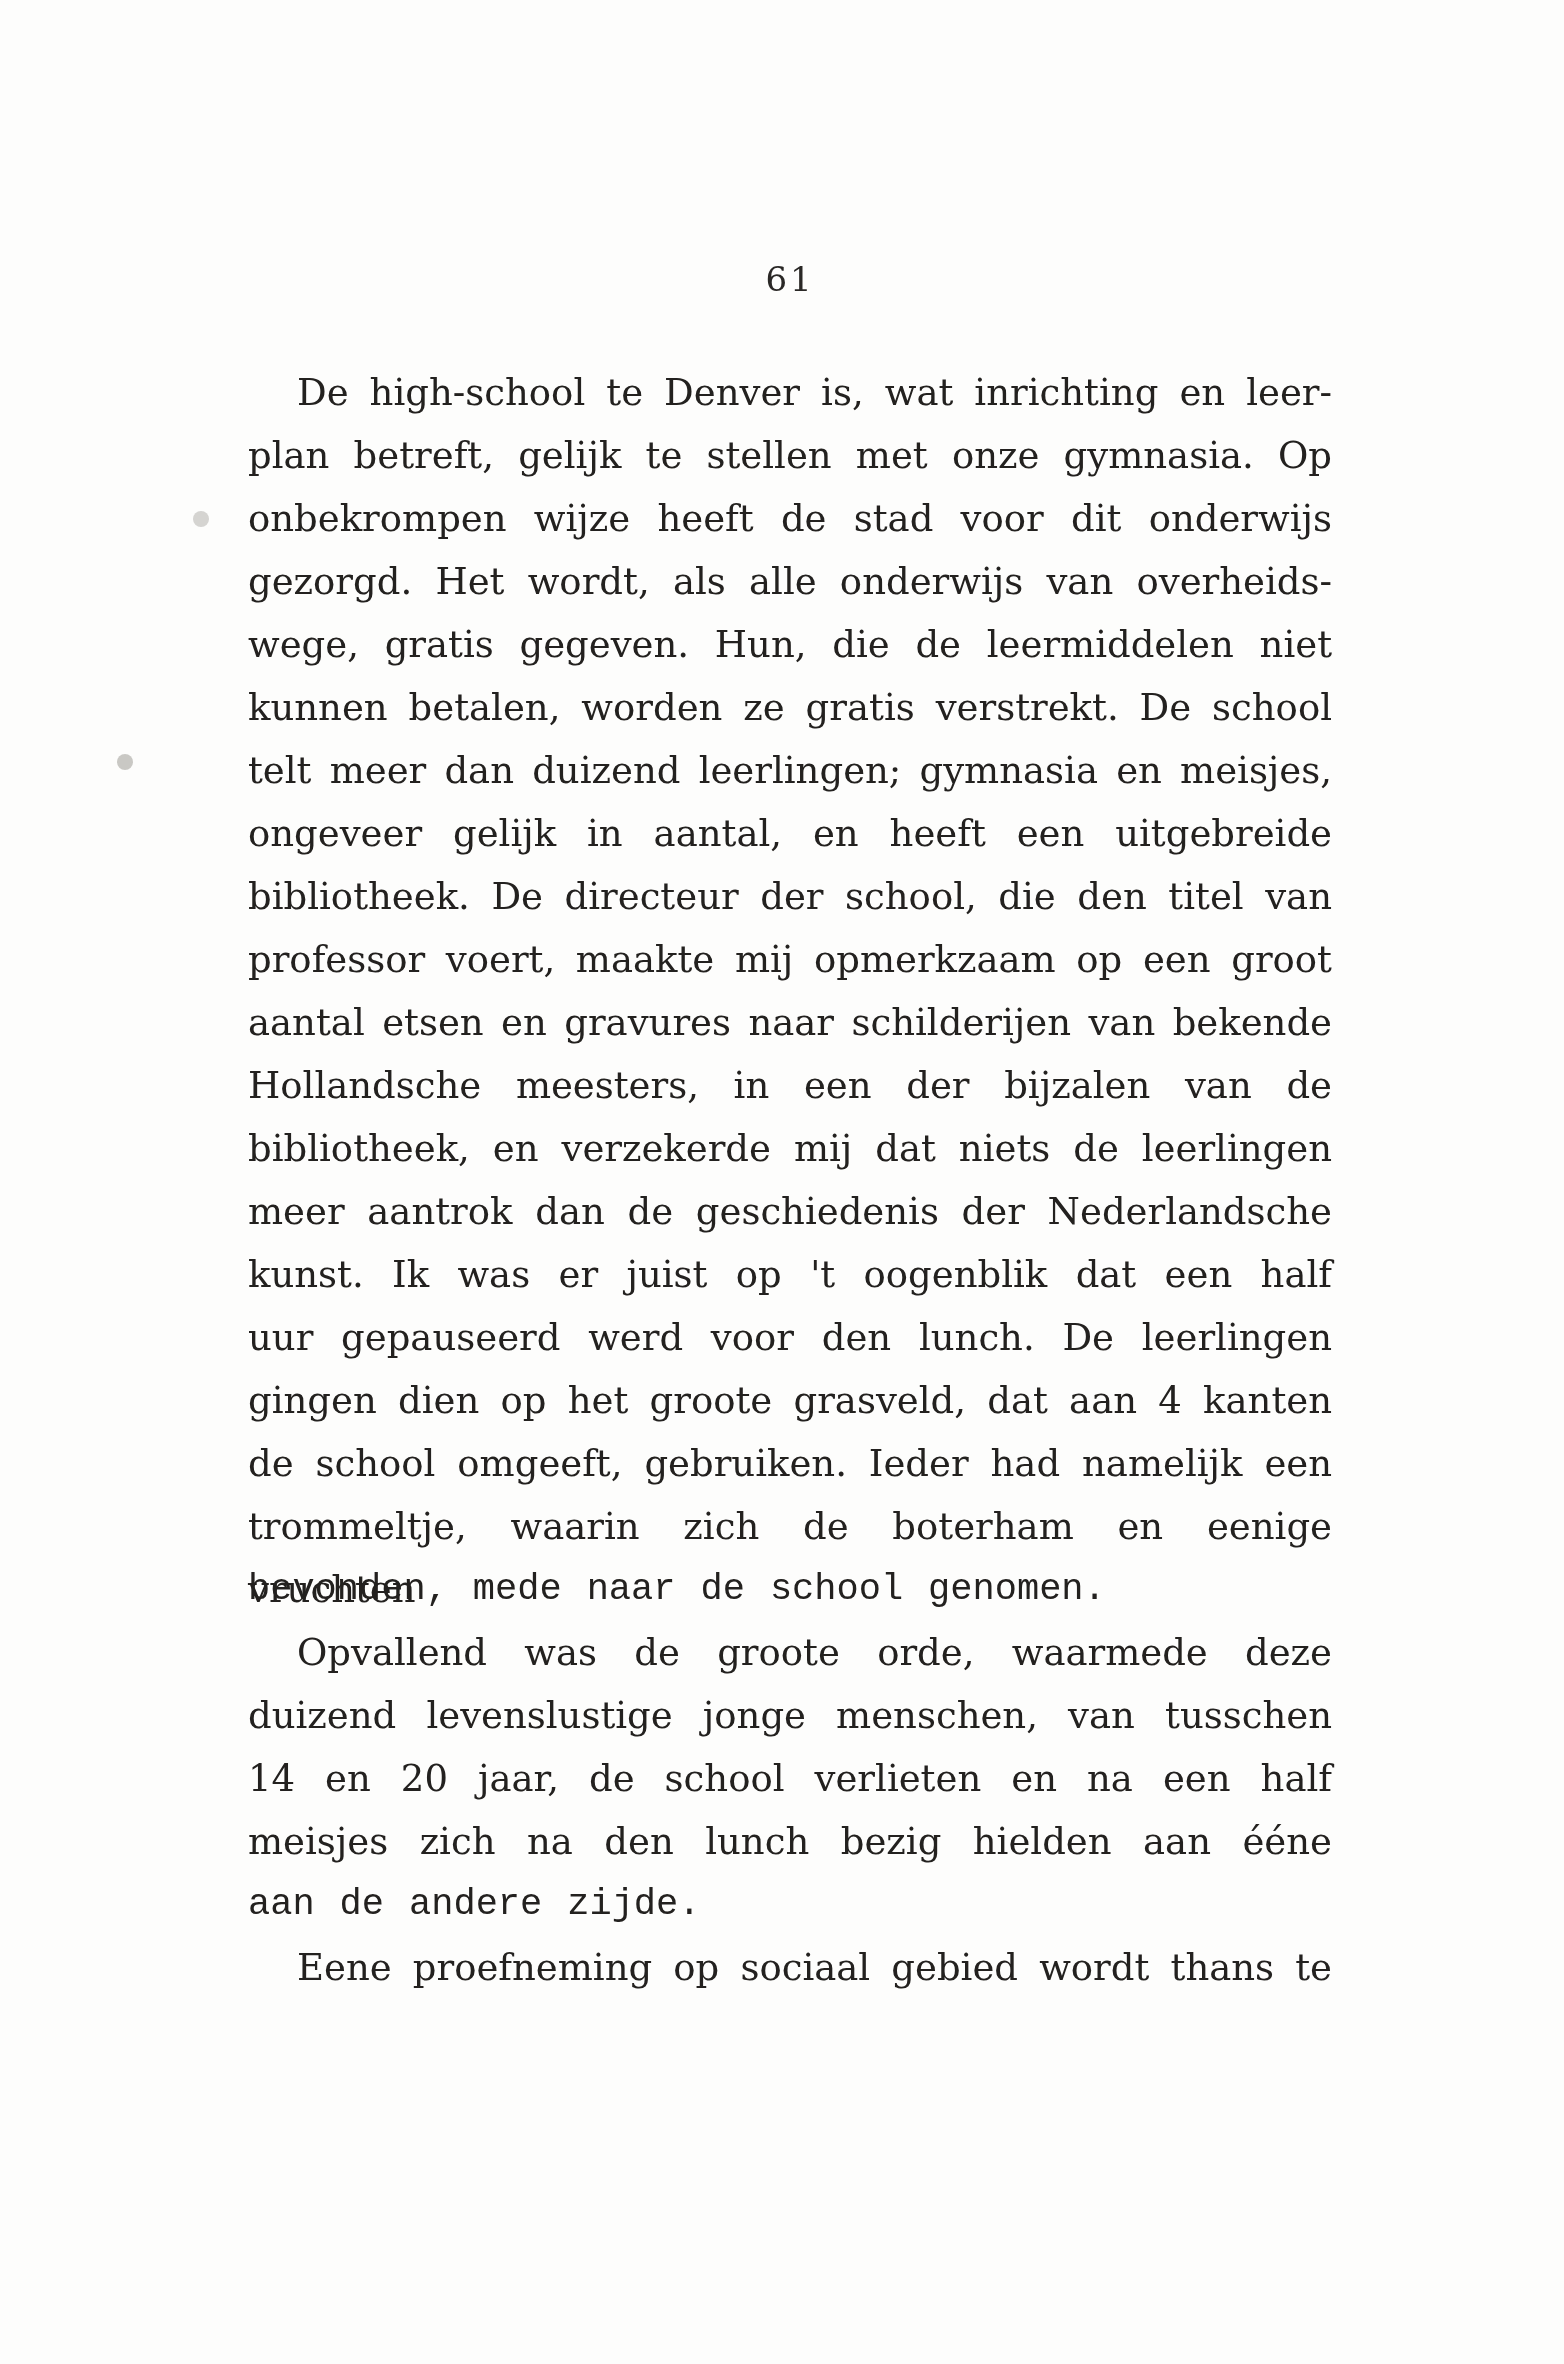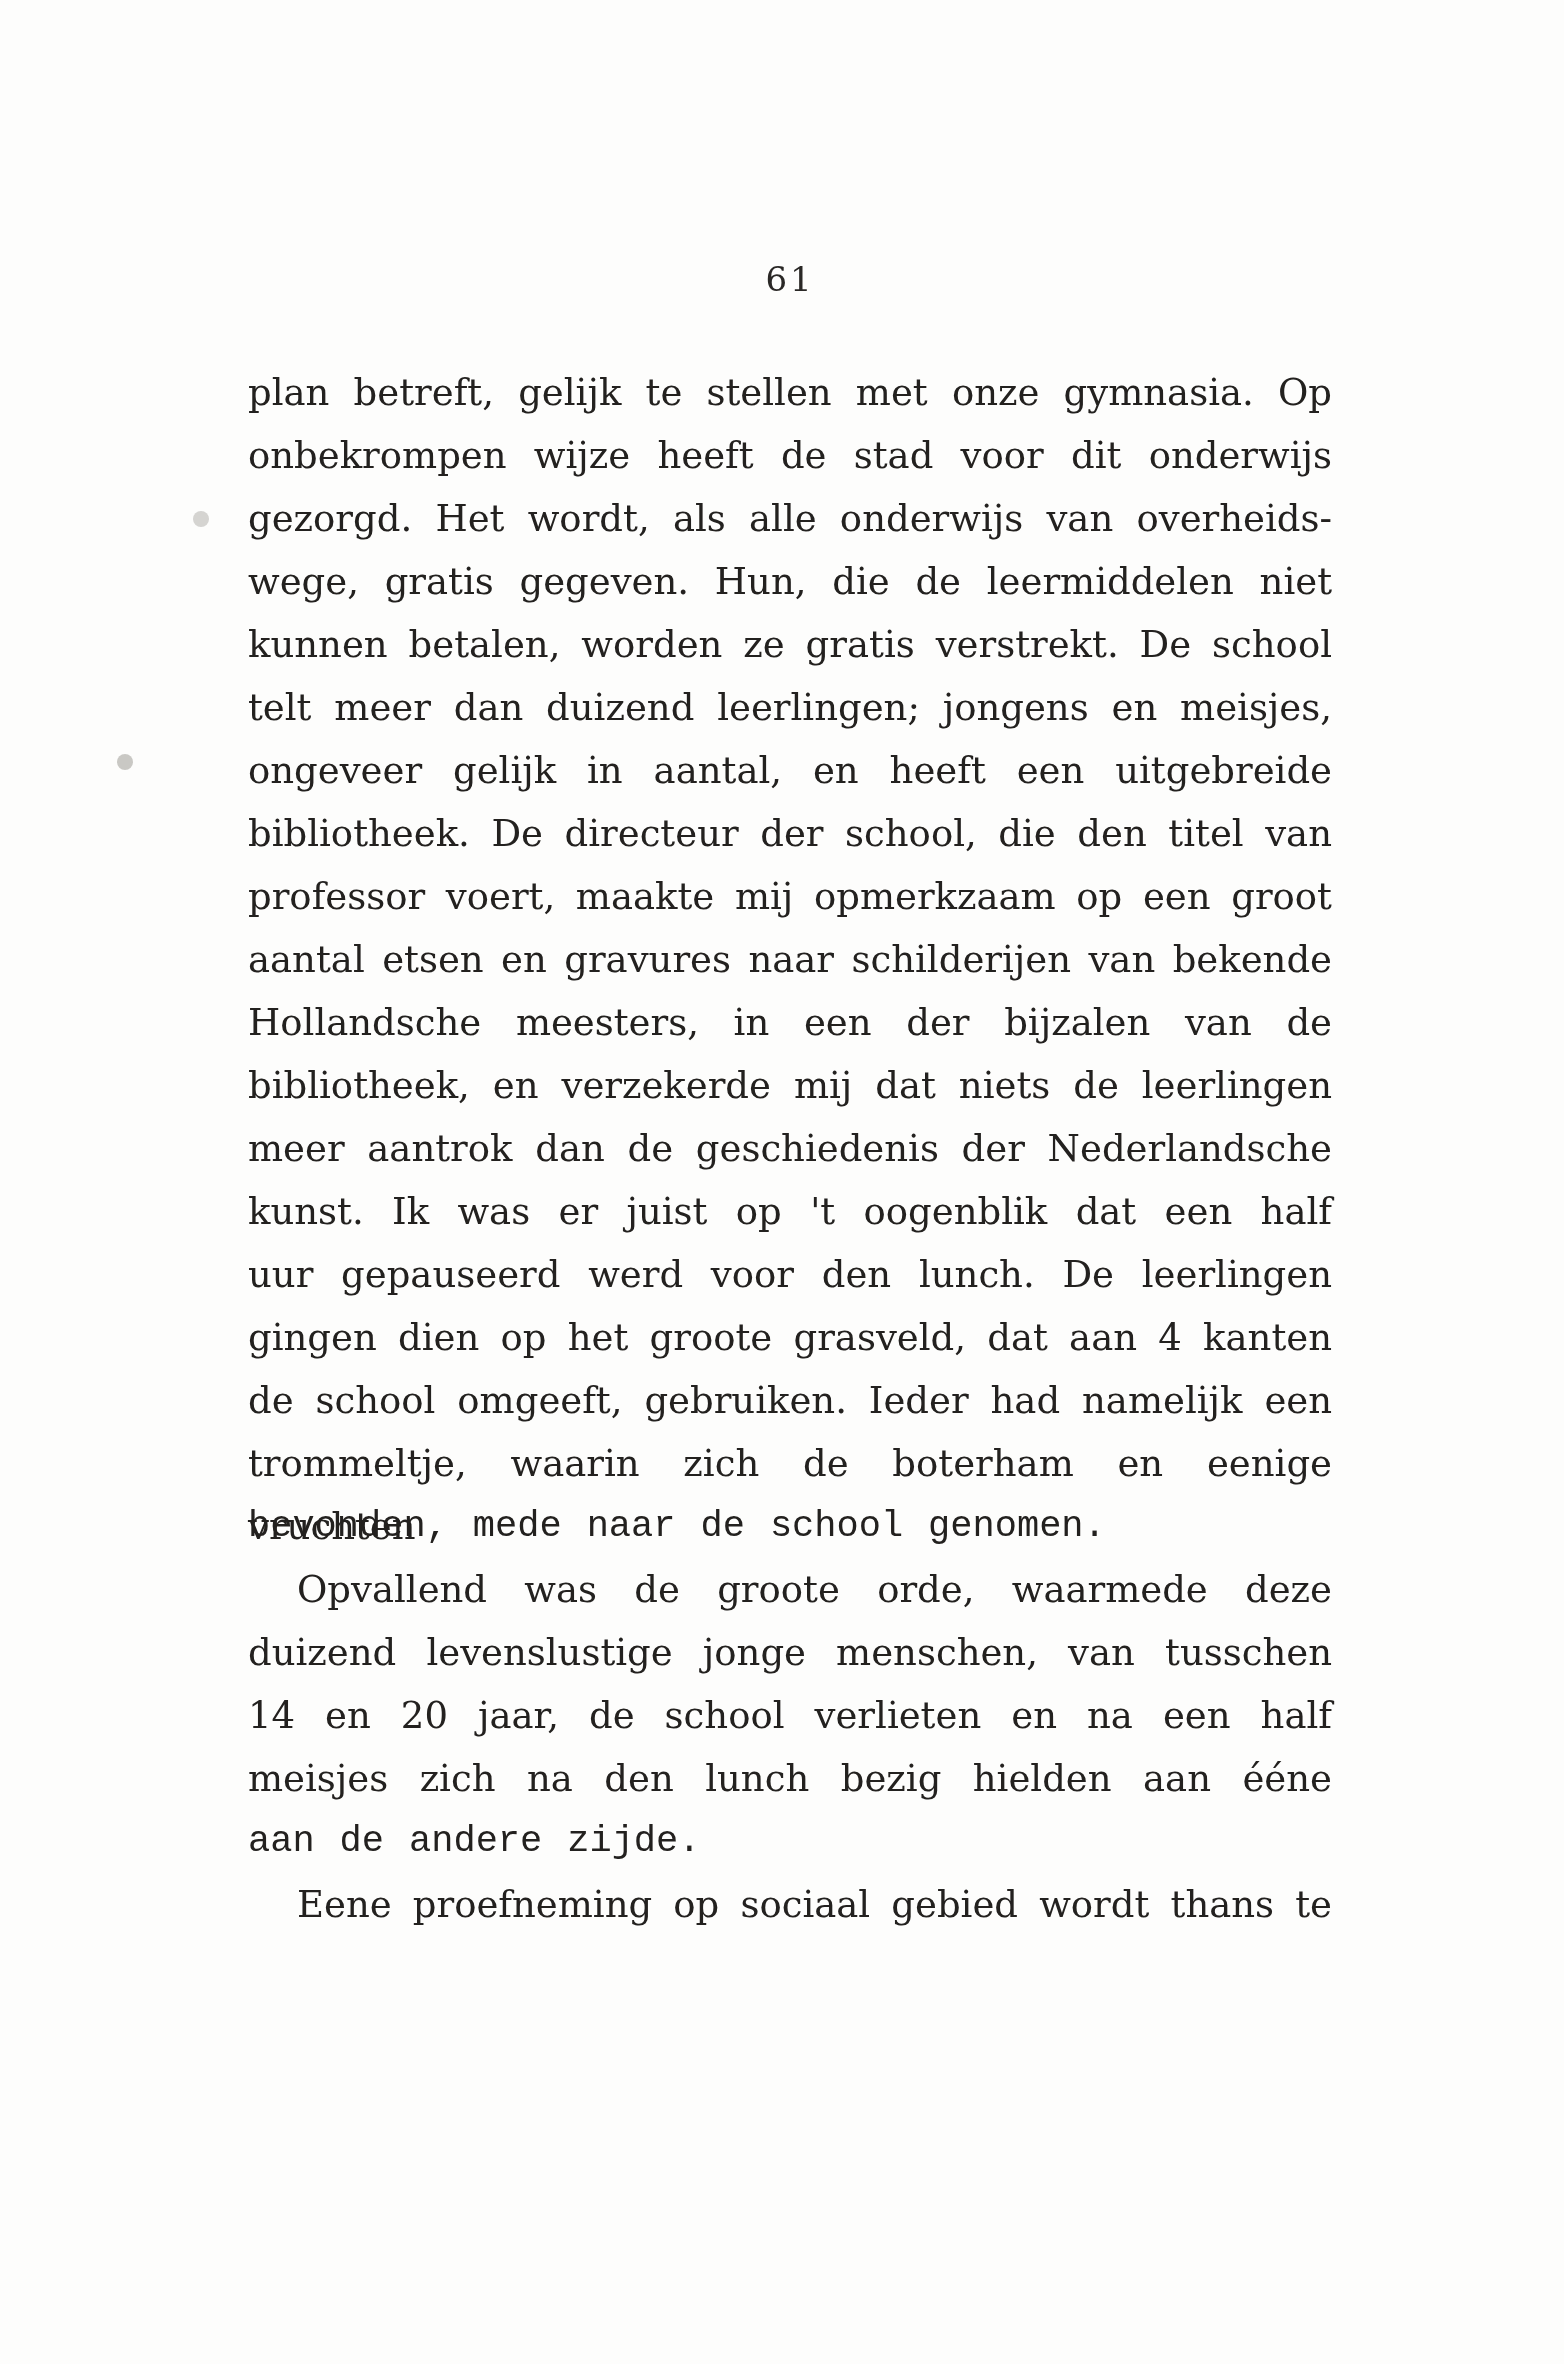--- a/index.html
+++ b/index.html
@@ -59,26 +59,27 @@
   .artifact.dot1 { width: 5.6px; height: 5.6px; left: 185px; top: 503px; opacity: 0.35; }
   .artifact.dot2 { width: 4.7px; height: 7.5px; left: 109px; top: 746px; opacity: 0.45; }
 </style>
 </head>
 <body>
 
 <div class="page">
   <div class="page-number">61</div>
 
   <div class="text-block" id="text-block">
+      <div class="line indent">De high-school te Denver is, wat inrichting en leer-</div>
       <div class="line">plan betreft, gelijk te stellen met onze gymnasia. Op</div>
       <div class="line">onbekrompen wijze heeft de stad voor dit onderwijs</div>
       <div class="line">gezorgd. Het wordt, als alle onderwijs van overheids-</div>
       <div class="line">wege, gratis gegeven. Hun, die de leermiddelen niet</div>
       <div class="line">kunnen betalen, worden ze gratis verstrekt. De school</div>
-      <div class="line">telt meer dan duizend leerlingen; jongens en meisjes,</div>
+      <div class="line">telt meer dan duizend leerlingen; gymnasia en meisjes,</div>
       <div class="line">ongeveer gelijk in aantal, en heeft een uitgebreide</div>
       <div class="line">bibliotheek. De directeur der school, die den titel van</div>
       <div class="line">professor voert, maakte mij opmerkzaam op een groot</div>
       <div class="line">aantal etsen en gravures naar schilderijen van bekende</div>
       <div class="line">Hollandsche meesters, in een der bijzalen van de</div>
       <div class="line">bibliotheek, en verzekerde mij dat niets de leerlingen</div>
       <div class="line">meer aantrok dan de geschiedenis der Nederlandsche</div>
       <div class="line">kunst. Ik was er juist op 't oogenblik dat een half</div>
       <div class="line">uur gepauseerd werd voor den lunch. De leerlingen</div>
       <div class="line">gingen dien op het groote grasveld, dat aan 4 kanten</div>

